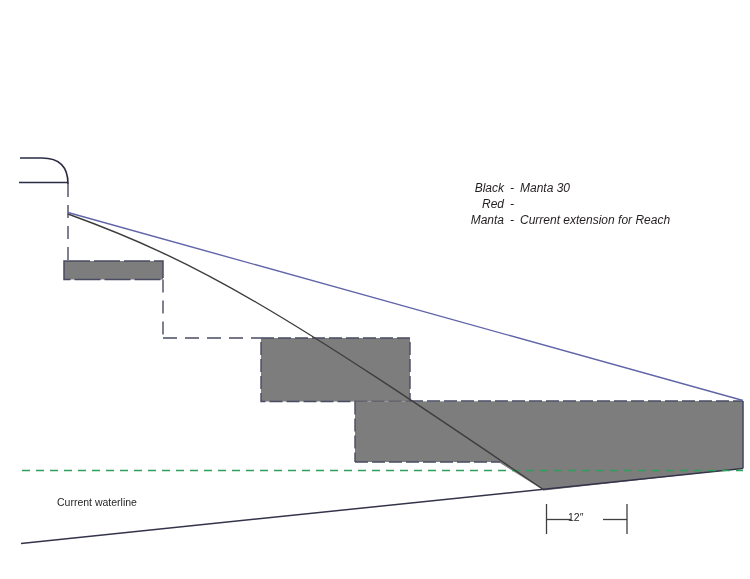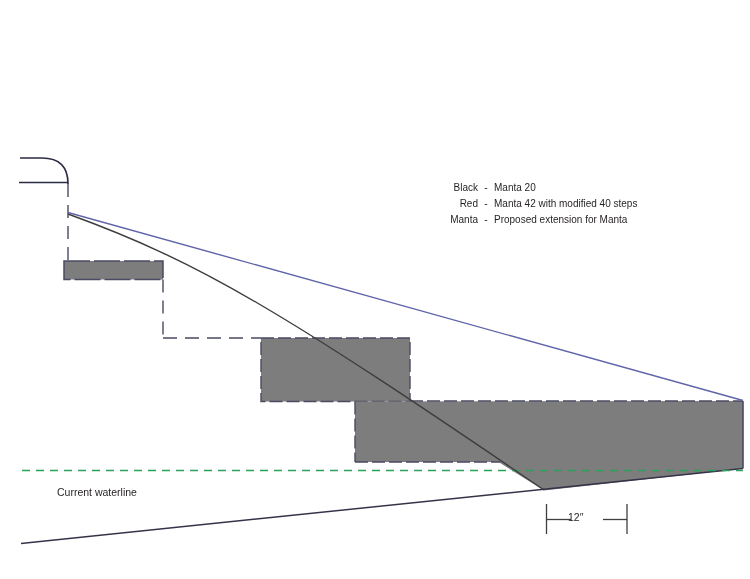--- a/index.html
+++ b/index.html
@@ -7,29 +7,29 @@
     position:relative;
     width:750px;height:579px;
     background:#ffffff;
     font-family:"Liberation Sans", sans-serif;
     color:#231f20;
     overflow:hidden;
   }
   #drawing{position:absolute;left:0;top:0;}
   .overlay{position:absolute;}
   #legend{
-    left:432px;top:180px;
-    font-size:10px;line-height:16px;
+    left:458px;top:180px;
+    font-size:12px;line-height:16px;font-style:italic;
   }
   .legend-row{display:flex;}
   .legend-name{width:46px;text-align:right;white-space:pre;}
   .legend-sep{width:16px;text-align:center;}
   .legend-label{white-space:pre;}
   #waterline-label{
-    left:57px;top:486px;
+    left:57px;top:496px;
     font-size:10.5px;
   }
   #dimension-label{
     left:568px;top:511px;width:38px;
     text-align:left;font-size:10.5px;
   }
 </style>
 </head>
 <body>
 
@@ -68,31 +68,30 @@
       <line x1="627" y1="504" x2="627" y2="534" stroke-width="1.3" stroke="#3f3f3f"></line>
       <line x1="546.5" y1="519.5" x2="571" y2="519.5" stroke-width="1.3" stroke="#3f3f3f"></line>
       <line x1="603" y1="519.5" x2="627" y2="519.5" stroke-width="1.3" stroke="#3f3f3f"></line>
     </g>
   </svg>
 
   <div id="legend" class="overlay">
     <div class="legend-row">
       <span class="legend-name">Black</span>
       <span class="legend-sep">-</span>
-      <span class="legend-label">Manta 20</span>
+      <span class="legend-label">Manta 30</span>
     </div>
     <div class="legend-row">
       <span class="legend-name">Red</span>
       <span class="legend-sep">-</span>
-      <span class="legend-label">Manta 42 with modified 40 steps</span>
     </div>
     <div class="legend-row">
       <span class="legend-name">Manta</span>
       <span class="legend-sep">-</span>
-      <span class="legend-label">Proposed extension for Manta</span>
+      <span class="legend-label">Current extension for Reach</span>
     </div>
   </div>
 
   <div id="waterline-label" class="overlay">Current waterline</div>
 
   <div id="dimension-label" class="overlay">12″</div>
 
 </div>
 
 </body></html>

